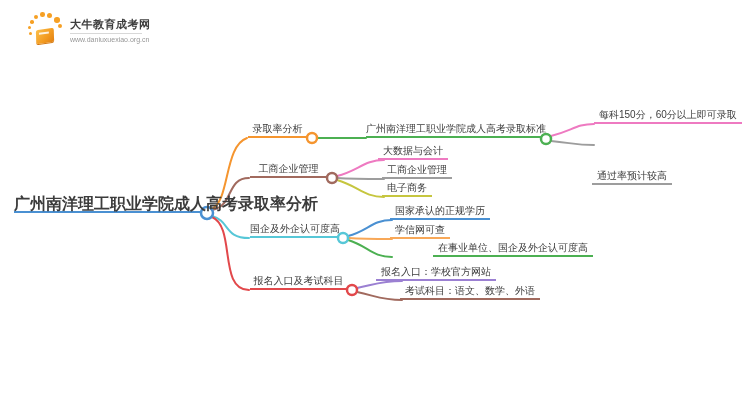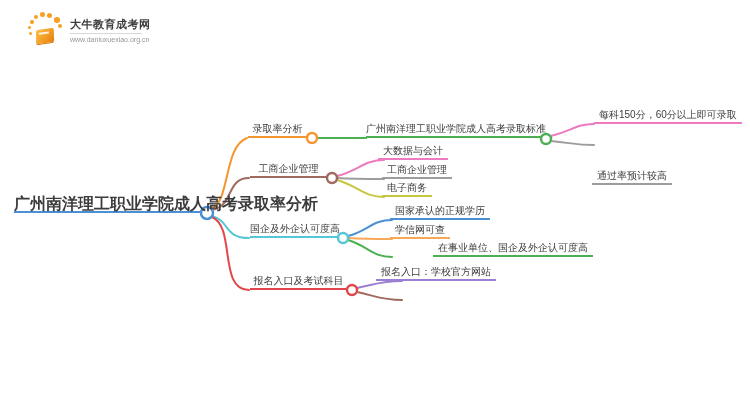--- a/index.html
+++ b/index.html
@@ -94,14 +94,15 @@
   <div class="label" style="left: 390px; top: 204px; border-bottom-color: rgb(74, 144, 210);">国家承认的正规学历</div>
 
   <div class="label" style="left: 390px; top: 223px; border-bottom-color: rgb(248, 168, 88);">学信网可查</div>
 
   <div class="label" style="left: 390px; top: 241px; border-bottom-color: rgb(76, 176, 82); margin-left: 43px;">在事业单位、国企及外企认可度高</div>
 
   <div class="label fixed" style="left: 250px; top: 274px; width: 97px; border-bottom-color: rgb(226, 72, 75);">报名入口及考试科目</div>
 
   <div class="label" style="left: 376px; top: 265px; border-bottom-color: rgb(155, 128, 210);">报名入口：学校官方网站</div>
 
+  <div class="label" style="left: 400px; top: 284px; border-bottom-color: rgb(161, 106, 94);">考试科目：语文、数学、外语</div>
 
 </div>
 
 </body></html>

